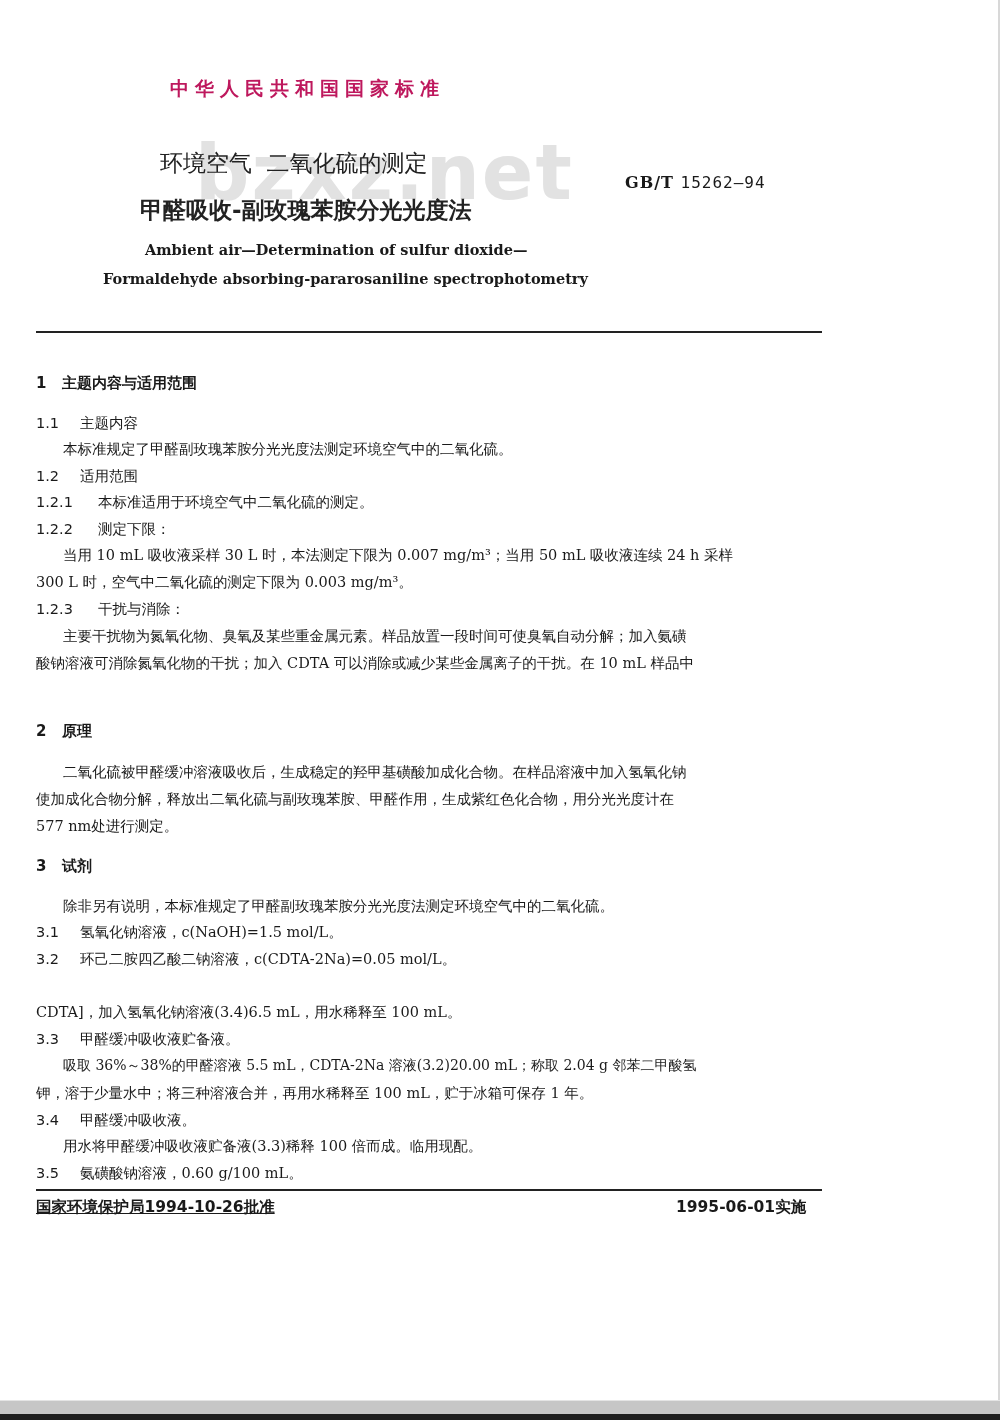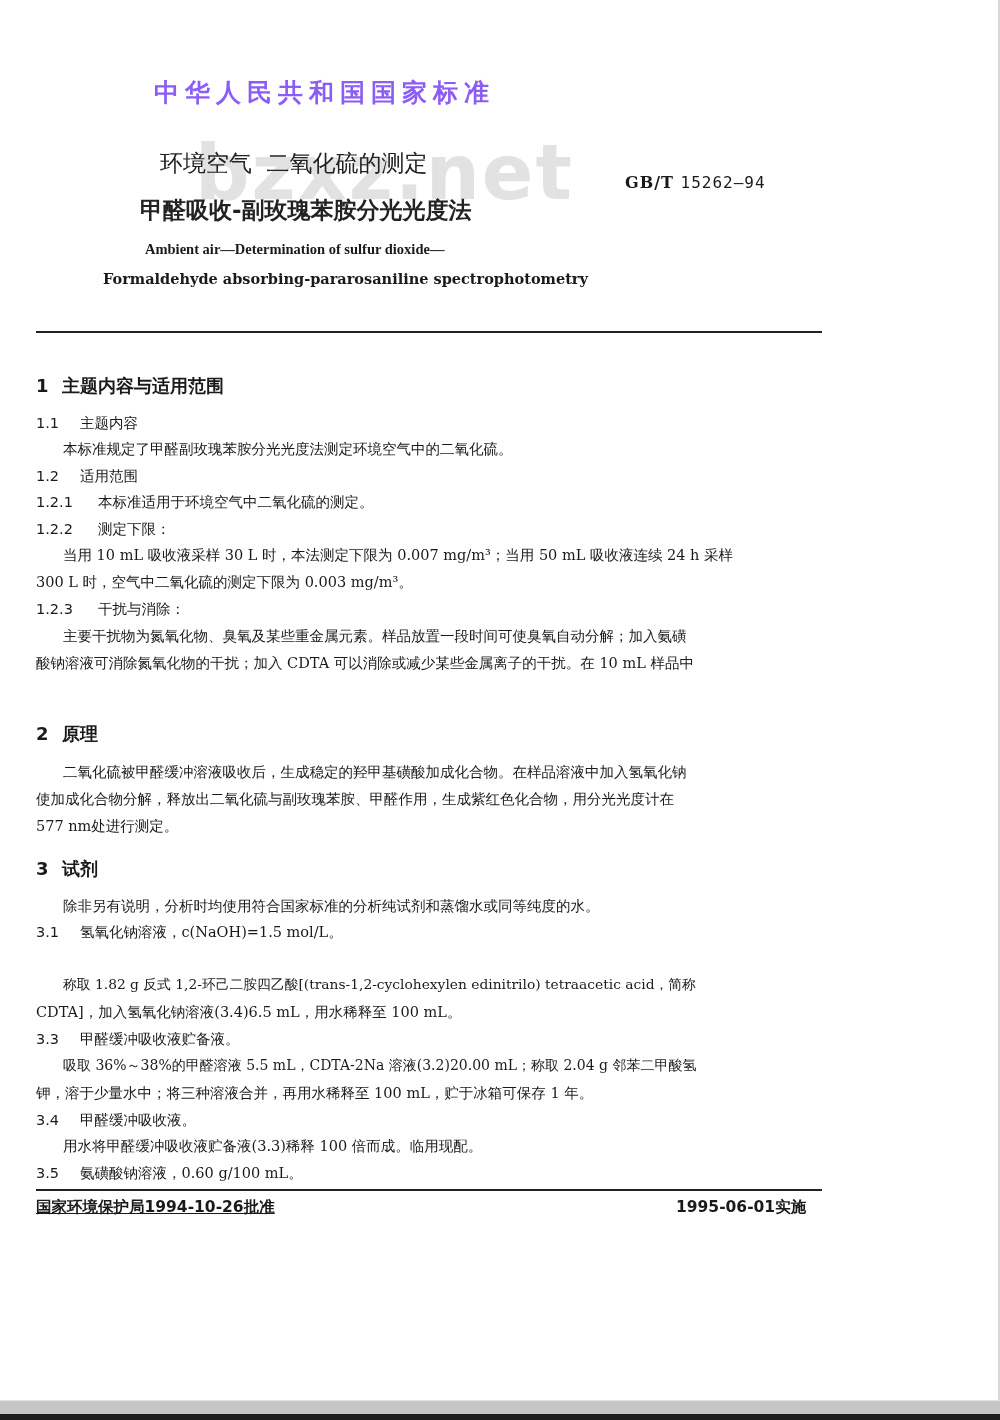--- a/index.html
+++ b/index.html
@@ -2,31 +2,31 @@
 <html><head>
 <meta charset="utf-8">
 <style>
   html, body { margin: 0; padding: 0; }
   body {
     width: 1000px; height: 1420px; background: #ffffff; position: relative; overflow: hidden;
     font-family: "DejaVu Serif", "Liberation Serif", serif; color: #1a1a1a;
   }
   .page { position: absolute; left: 0; top: 0; width: 998px; height: 1400px; background: #fff; border-right: 2px solid #d8d8d8; }
   .abs { position: absolute; white-space: nowrap; }
-  .national { left: 154px; top: 76px; font-family: "DejaVu Sans", sans-serif; font-weight: bold; font-size: 25px; letter-spacing: 6px; color: #8b5cf6; }
+  .national { left: 170px; top: 76px; font-family: "DejaVu Sans", sans-serif; font-weight: bold; font-size: 19px; letter-spacing: 6px; color: #be185d; }
   .title1 { left: 160px; top: 148px; font-family: "DejaVu Sans", sans-serif; font-weight: normal; font-size: 23px; color: #222; }
   .title2 { left: 140px; top: 195px; font-family: "DejaVu Sans", sans-serif; font-weight: bold; font-size: 23px; color: #222; }
   .watermark { left: 195px; top: 128px; font-family: "DejaVu Sans", sans-serif; font-weight: bold; font-size: 76px; color: #e2e2e2; letter-spacing: 2px; z-index: 0; }
   .code { left: 625px; top: 173px; font-size: 16px; font-weight: bold; letter-spacing: 1px; }
   .code .num { font-family: "DejaVu Sans Mono", monospace; font-weight: normal; letter-spacing: 1px; }
-  .en1 { left: 145px; top: 241px; font-weight: bold; font-size: 14.5px; font-family: Liberation Serif, serif; }
+  .en1 { left: 145px; top: 241px; font-weight: bold; font-size: 14.5px; }
   .en2 { left: 103px; top: 270px; font-weight: bold; font-size: 14.5px; }
   .rule { position: absolute; left: 36px; width: 786px; background: #222; }
   .line { position: absolute; white-space: nowrap; font-size: 14.5px; }
-  .h1 { font-family: "DejaVu Sans", sans-serif; font-weight: bold; font-size: 18px; }
+  .h1 { font-family: "DejaVu Sans", sans-serif; font-weight: bold; font-size: 15px; }
   .num-label { font-family: "DejaVu Sans", sans-serif; display: inline-block; min-width: 44px; }
   .indent { left: 63px; }
   .footer-left { left: 36px; top: 1197px; font-family: "DejaVu Sans", sans-serif; font-weight: bold; font-size: 15.5px; text-decoration: underline; }
   .footer-right { left: 676px; top: 1197px; font-family: "DejaVu Sans", sans-serif; font-weight: bold; font-size: 15.5px; }
   .bottom-bar { position: absolute; left: 0; top: 1400px; width: 1000px; height: 14px; background: #c6c6c6; border-top: 1px solid #e4e4e4; }
   .bottom-strip { position: absolute; left: 0; top: 1414px; width: 1000px; height: 6px; background: #1e1e1e; }
 </style>
 </head>
 <body>
 
@@ -81,27 +81,29 @@
   <div class="line h1" style="left:36px;top:722px;">
     <span class="num-label" style="min-width:26px">2</span><span>原理</span>
   </div>
   <div class="line" style="left:36px;top:790px;">使加成化合物分解，释放出二氧化硫与副玫瑰苯胺、甲醛作用，生成紫红色化合物，用分光光度计在</div>
   <div class="line indent" style="top:763px;">二氧化硫被甲醛缓冲溶液吸收后，生成稳定的羟甲基磺酸加成化合物。在样品溶液中加入氢氧化钠</div>
   <div class="line" style="left:36px;top:817px;">577 nm处进行测定。</div>
 
   <div class="line h1" style="left:36px;top:857px;">
     <span class="num-label" style="min-width:26px">3</span><span>试剂</span>
   </div>
-  <div class="line indent" style="top:897px;">除非另有说明，分析时均使用符合国家标准的分析纯试剂和蒸馏水或同等纯度的水。</div>
+  <div class="line indent" style="top:897px;">除非另有说明，本标准规定了甲醛副玫瑰苯胺分光光度法测定环境空气中的二氧化硫。</div>
 
   <div class="line" style="left:36px;top:923px;">
     <span class="num-label">3.1</span><span>氢氧化钠溶液，c(NaOH)=1.5 mol/L。</span>
   </div>
 
-  <div class="line indent" style="top:976px;font-size:13.8px;">称取 1.82 g 反式 1,2-环己二胺四乙酸[(trans-1,2-cyclohexylen edinitrilo) tetraacetic acid，简称</div>
+  <div class="line" style="left:36px;top:950px;">
+    <span class="num-label">3.2</span><span>环己二胺四乙酸二钠溶液，c(CDTA-2Na)=0.05 mol/L。</span>
+  </div>
   <div class="line" style="left:36px;top:1003px;">CDTA]，加入氢氧化钠溶液(3.4)6.5 mL，用水稀释至 100 mL。</div>
 
   <div class="line" style="left:36px;top:1030px;">
     <span class="num-label">3.3</span><span>甲醛缓冲吸收液贮备液。</span>
   </div>
   <div class="line indent" style="top:1057px;font-size:14px;">吸取 36%～38%的甲醛溶液 5.5 mL，CDTA-2Na 溶液(3.2)20.00 mL；称取 2.04 g 邻苯二甲酸氢</div>
   <div class="line" style="left:36px;top:1084px;text-align:center;">钾，溶于少量水中；将三种溶液合并，再用水稀释至 100 mL，贮于冰箱可保存 1 年。</div>
 
   <div class="line" style="left:36px;top:1111px;">
     <span class="num-label">3.4</span><span>甲醛缓冲吸收液。</span>

